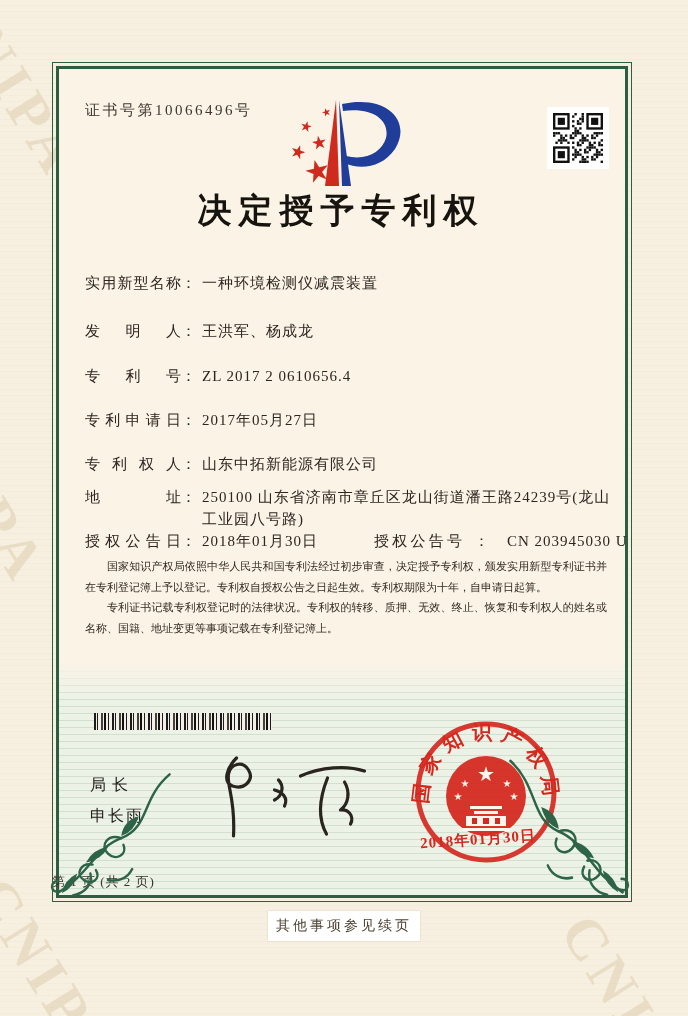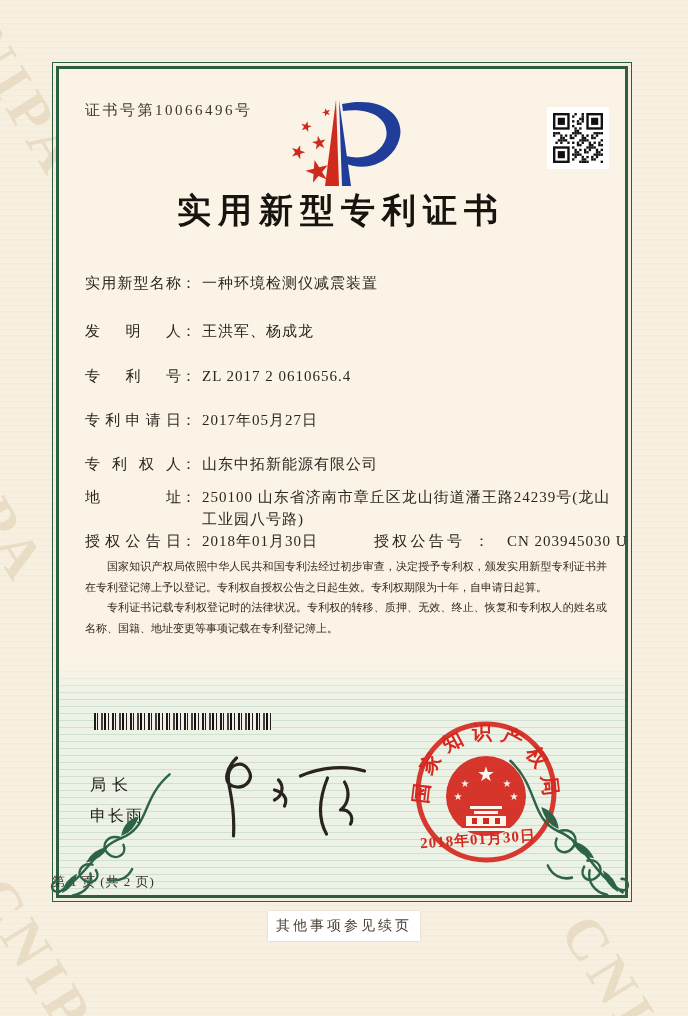--- a/index.html
+++ b/index.html
@@ -241,21 +241,21 @@
           <rect x="2" y="2" width="3" height="3" fill="#111"></rect>
           <rect x="14" y="0" width="7" height="7" fill="#111"></rect>
           <rect x="15" y="1" width="5" height="5" fill="#fff"></rect>
           <rect x="16" y="2" width="3" height="3" fill="#111"></rect>
           <rect x="0" y="14" width="7" height="7" fill="#111"></rect>
           <rect x="1" y="15" width="5" height="5" fill="#fff"></rect>
           <rect x="2" y="16" width="3" height="3" fill="#111"></rect>
         </svg>
     </div>
 
-    <div class="title">实用新型专利证书</div>
+    <div class="title">决定授予专利权</div>
 
     <div class="frow" style="top:272px;">
       <span class="flabel">实用新型名称</span>
         <span class="fcolon">：</span>
       <span class="fvalue">一种环境检测仪减震装置</span>
     </div>
     <div class="frow" style="top:320px;">
       <span class="flabel">发明人</span>
         <span class="fcolon">：</span>
       <span class="fvalue">王洪军、杨成龙</span>

